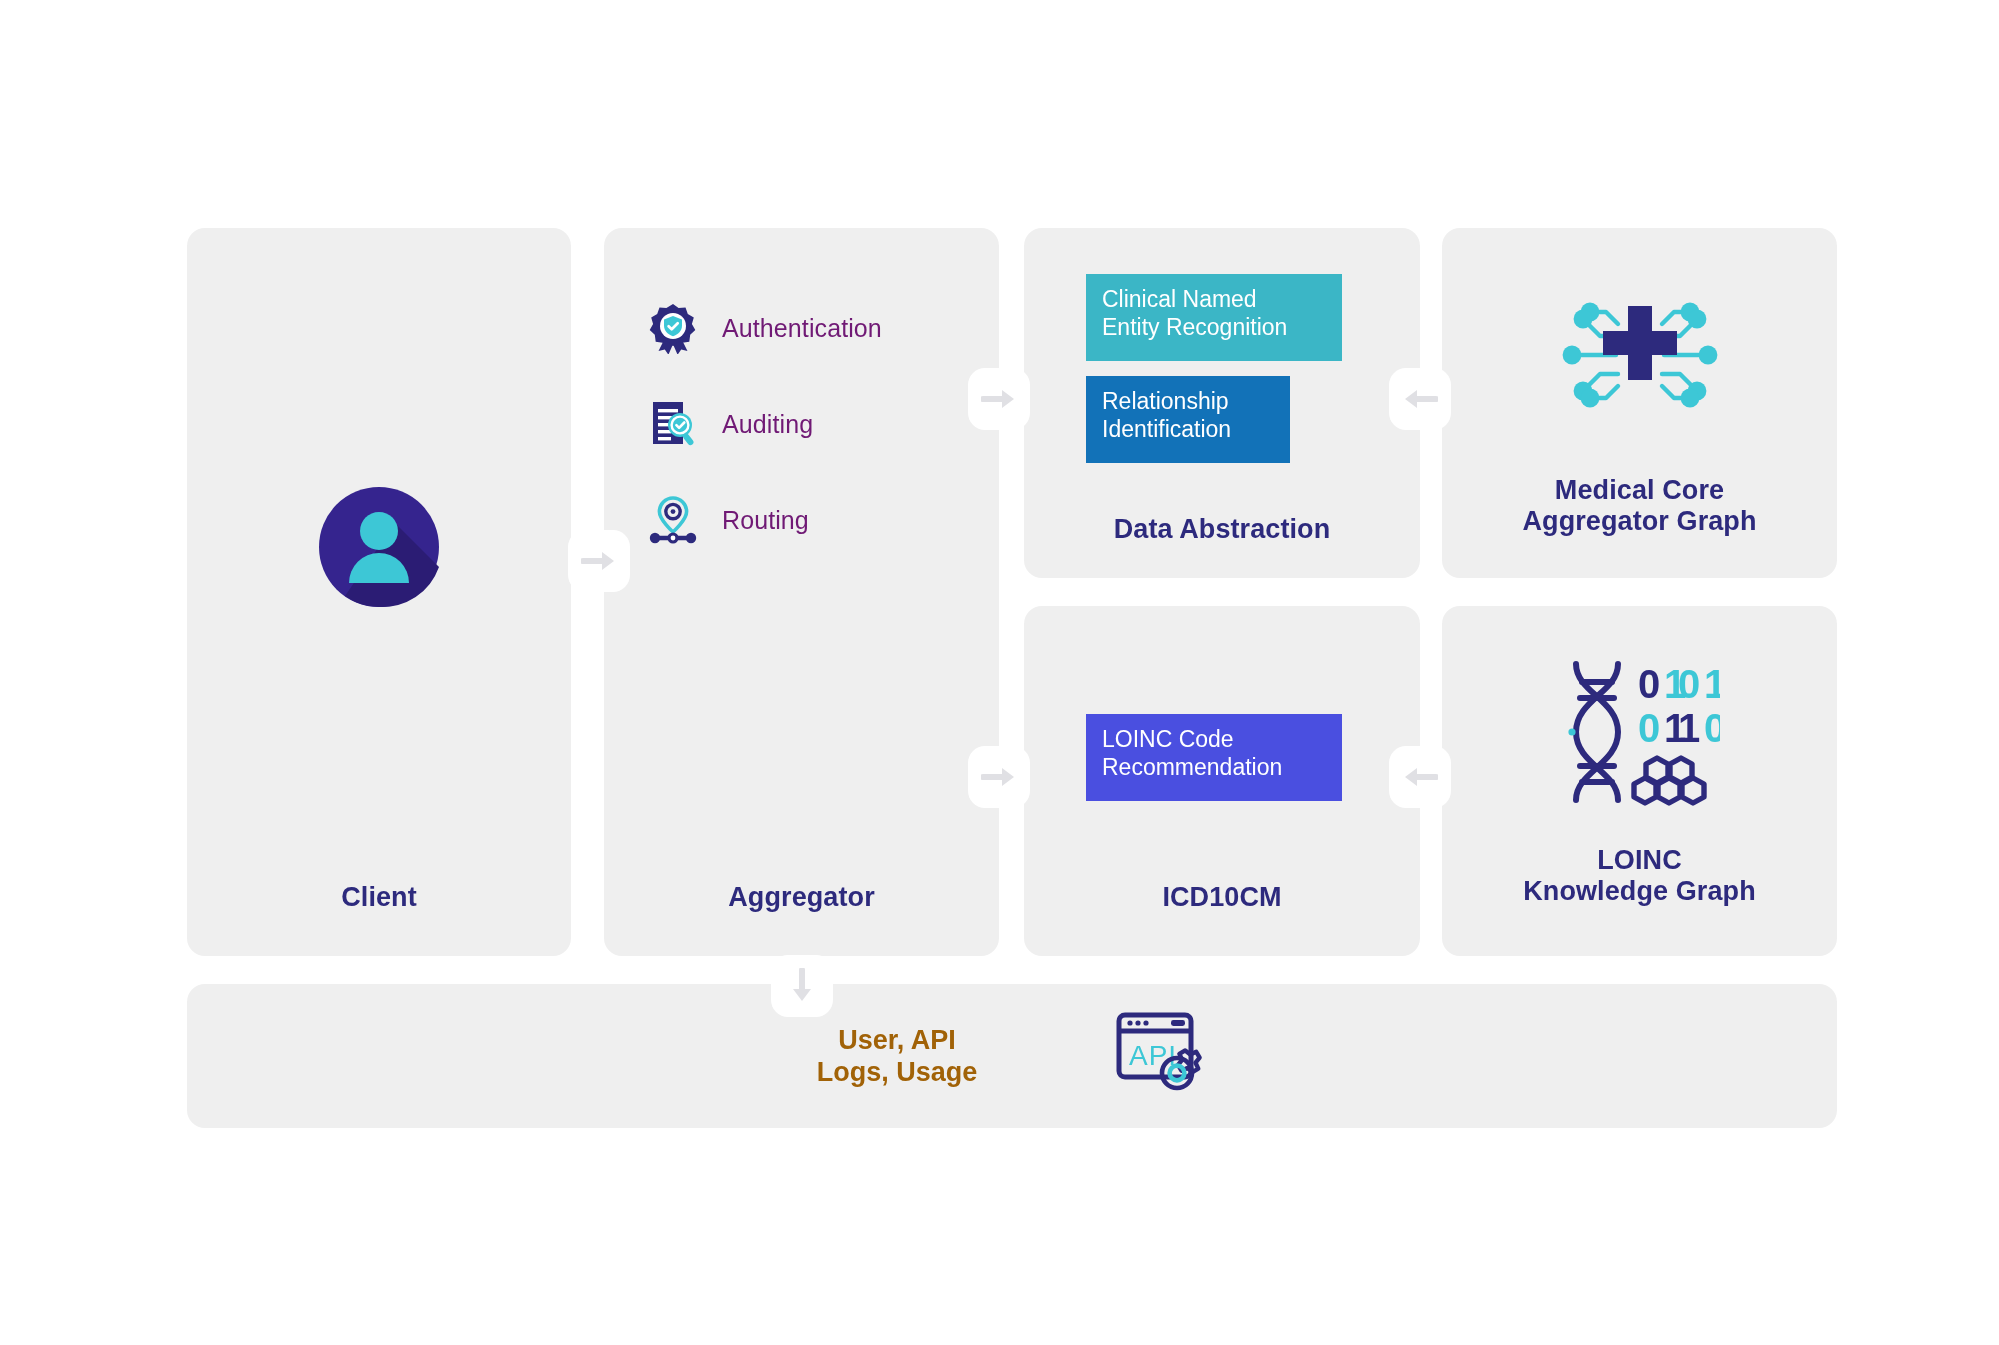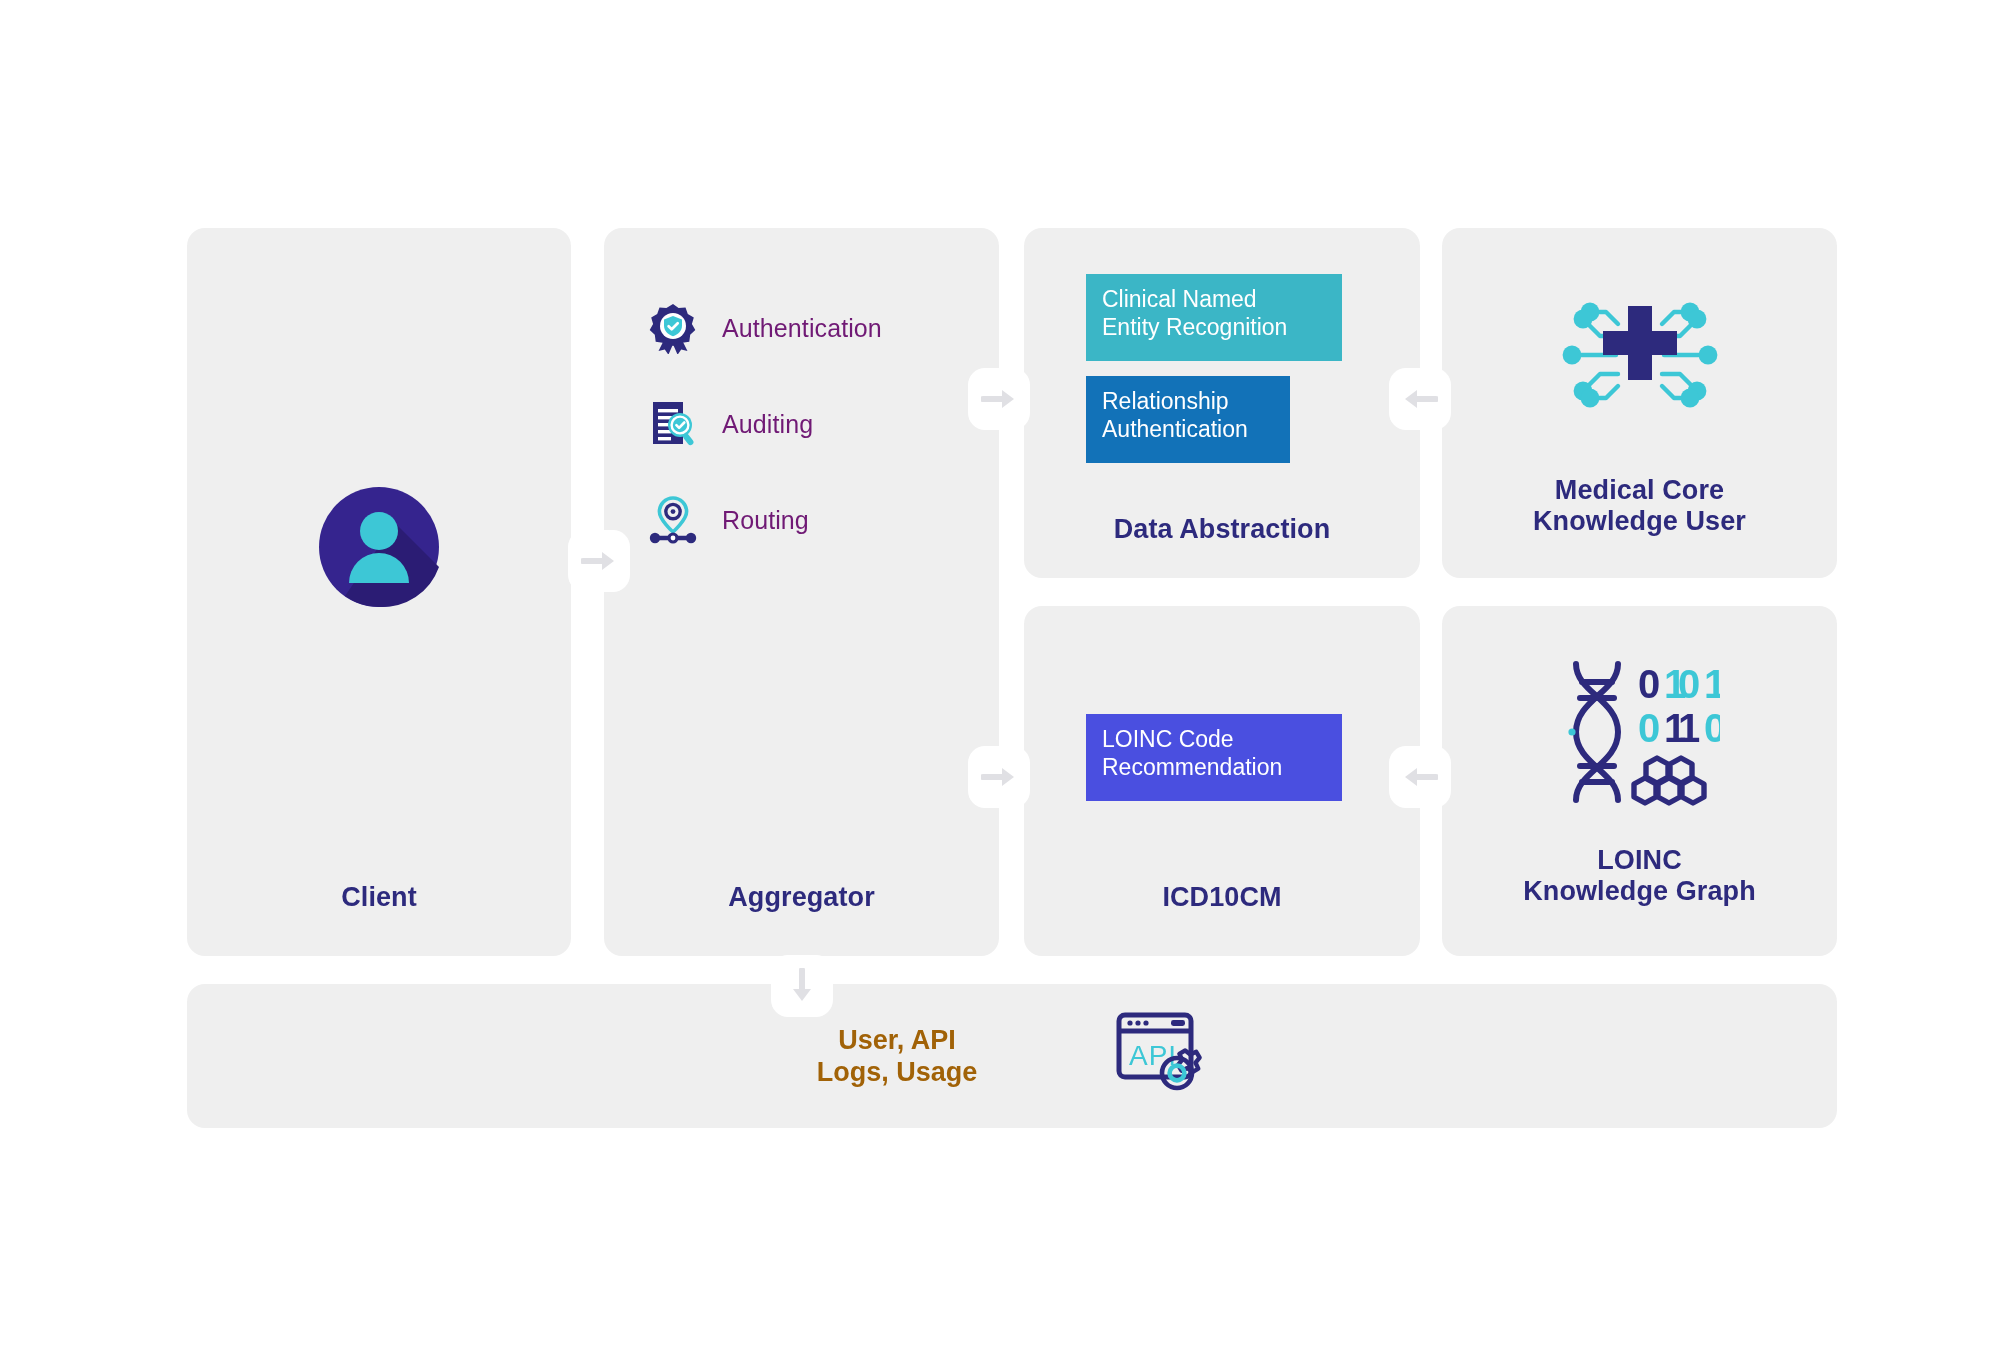--- a/index.html
+++ b/index.html
@@ -211,21 +211,21 @@
       </div>
 
     </div>
     <div class="card-title" id="title-agg">Aggregator</div>
   </div>
 
   <div class="card" id="card-abs">
     <div class="tag" id="tag-cner" style="background:#3bb6c6">Clinical Named
 Entity Recognition</div>
     <div class="tag" id="tag-rel" style="background:#1272b8">Relationship
-Authentication</div>
+Identification</div>
     <div class="card-title" id="title-abs">Data Abstraction</div>
   </div>
 
   <div class="card" id="card-icd">
     <div class="tag" id="tag-loinc" style="background:#4a4fe0">LOINC Code
 Recommendation</div>
     <div class="card-title" id="title-icd">ICD10CM</div>
   </div>
 
   <div class="card" id="card-mckg">
@@ -252,21 +252,21 @@
           <circle cx="134" cy="32" r="9.4"></circle>
           <circle cx="141" cy="39" r="9.4"></circle>
           <circle cx="152" cy="75" r="9.4"></circle>
           <circle cx="141" cy="111" r="9.4"></circle>
           <circle cx="134" cy="118" r="9.4"></circle>
         </g>
         <path d="M72 26 h24 v25 h25 v24 h-25 v25 h-24 v-25 h-25 v-24 h25z" fill="#2d2a7d"></path>
       </svg>
     </div>
     <div class="card-title" id="title-mckg" style="white-space:pre-line">Medical Core
-Knowledge User</div>
+Aggregator Graph</div>
   </div>
 
   <div class="card" id="card-loinckg">
     <div class="kg-icon" id="icon-loinckg">
       <svg width="160" height="152" viewBox="0 0 160 152">
 
         <g stroke="#2d2a7d" stroke-width="6" fill="none" stroke-linecap="round">
           <path d="M16 6 C16 34 58 42 58 74 C58 106 16 114 16 142"></path>
           <path d="M58 6 C58 34 16 42 16 74 C16 106 58 114 58 142"></path>
           <path d="M22 24 h30"></path>

